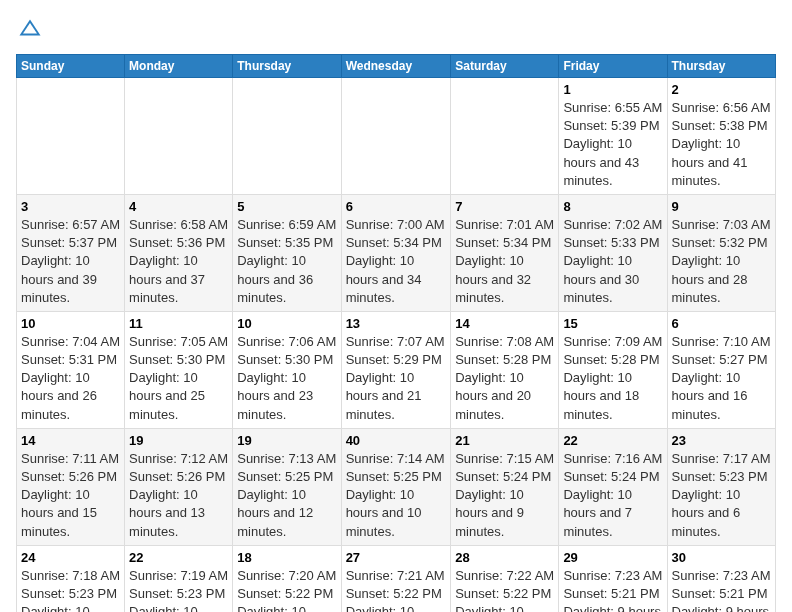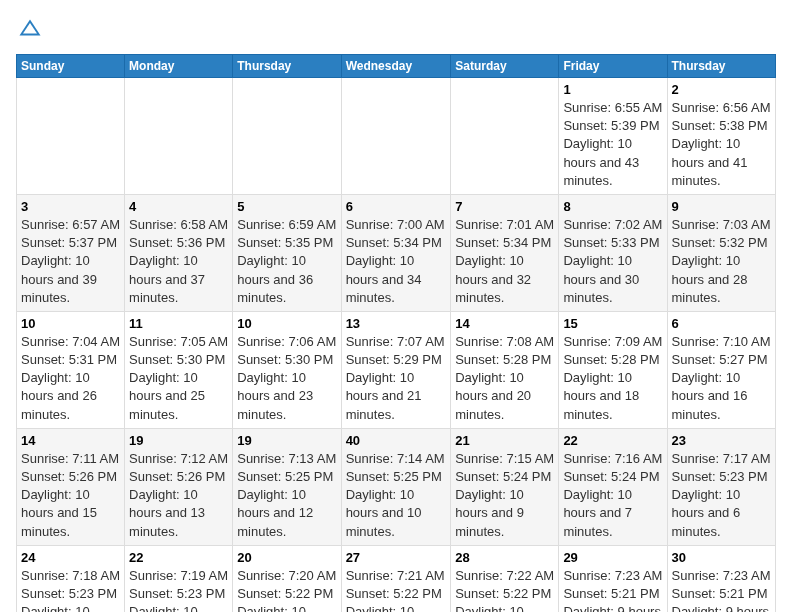--- a/index.html
+++ b/index.html
@@ -182,21 +182,21 @@
         <td><span class="day-number">22</span>
         <span class="day-info">Sunrise: 7:16 AM<br>Sunset: 5:24 PM<br>Daylight: 10 hours and 7 minutes.</span></td>
         <td><span class="day-number">23</span>
         <span class="day-info">Sunrise: 7:17 AM<br>Sunset: 5:23 PM<br>Daylight: 10 hours and 6 minutes.</span></td>
       </tr>
       <tr>
         <td><span class="day-number">24</span>
         <span class="day-info">Sunrise: 7:18 AM<br>Sunset: 5:23 PM<br>Daylight: 10 hours and 5 minutes.</span></td>
         <td><span class="day-number">22</span>
         <span class="day-info">Sunrise: 7:19 AM<br>Sunset: 5:23 PM<br>Daylight: 10 hours and 3 minutes.</span></td>
-        <td><span class="day-number">20</span>
+        <td><span class="day-number">18</span>
         <span class="day-info">Sunrise: 7:20 AM<br>Sunset: 5:22 PM<br>Daylight: 10 hours and 2 minutes.</span></td>
         <td><span class="day-number">27</span>
         <span class="day-info">Sunrise: 7:21 AM<br>Sunset: 5:22 PM<br>Daylight: 10 hours and 1 minute.</span></td>
         <td><span class="day-number">28</span>
         <span class="day-info">Sunrise: 7:22 AM<br>Sunset: 5:22 PM<br>Daylight: 10 hours and 0 minutes.</span></td>
         <td><span class="day-number">29</span>
         <span class="day-info">Sunrise: 7:23 AM<br>Sunset: 5:21 PM<br>Daylight: 9 hours and 58 minutes.</span></td>
         <td><span class="day-number">30</span>
         <span class="day-info">Sunrise: 7:23 AM<br>Sunset: 5:21 PM<br>Daylight: 9 hours and 57 minutes.</span></td>
       </tr>

